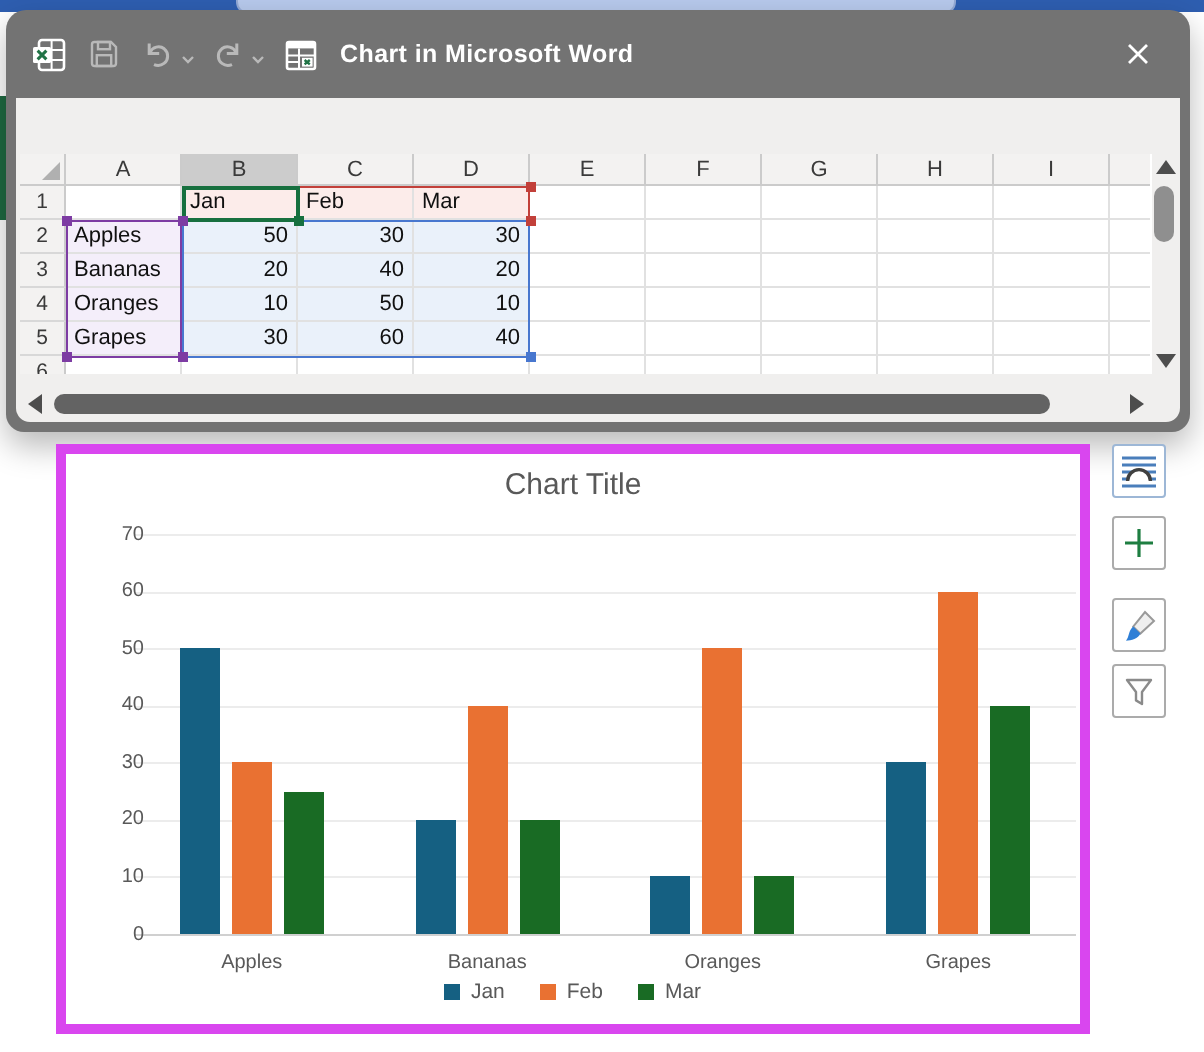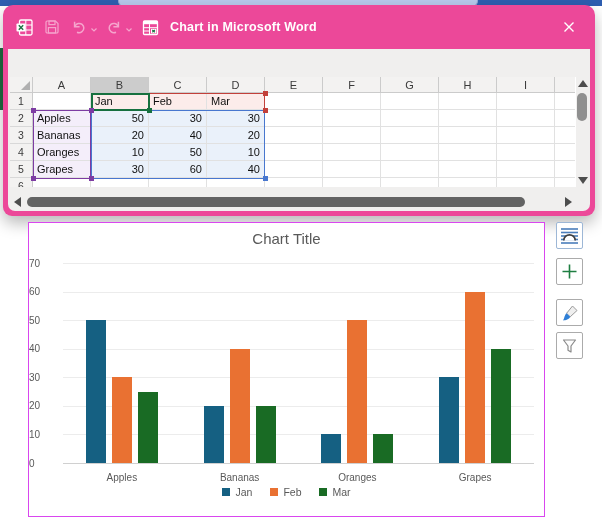--- a/index.html
+++ b/index.html
@@ -9,21 +9,21 @@
     -webkit-font-smoothing:antialiased;
   }
   
   .word-topbar{position:absolute;left:0;top:0;width:602px;height:6px;background:#2e5eb0;}
   .word-searchpill{position:absolute;left:118px;top:0;width:360px;height:7px;background:#b7c9ec;border:1px solid #94aad5;border-top:none;border-radius:0 0 6px 6px;box-sizing:border-box;}
   .left-artifact{position:absolute;left:0;top:48px;width:3px;height:62px;background:#1e6a41;}
 
   
   .excel-window{
     position:absolute;left:3px;top:5px;width:592px;height:211px;
-    background:#ec4899;border-radius:10px 10px 9px 9px;
+    background:#737373;border-radius:10px 10px 9px 9px;
     box-shadow:0 7px 16px rgba(0,0,0,.28);
   }
   .titlebar{height:44px;display:flex;align-items:center;padding:0 12px 0 12px;}
   .tb-icon{display:flex;align-items:center;justify-content:center;flex:0 0 auto;}
   .dim{opacity:.5;}
   .tb-title{color:#fff;font-size:12.5px;font-weight:600;margin-left:10px;letter-spacing:.2px;white-space:nowrap;}
   .tb-close{margin-left:auto;width:28px;height:28px;display:flex;align-items:center;justify-content:center;cursor:pointer;}
 
   .sheet{position:absolute;left:5px;right:5px;top:44px;bottom:5px;background:#f0efee;border-radius:0 0 7px 7px;}
 
@@ -56,25 +56,25 @@
   .arr-r{border-top:5px solid transparent;border-bottom:5px solid transparent;border-left:7px solid #4d4d4d;margin:0 4px;}
   .h-track{position:relative;flex:1;height:100%;}
   .h-thumb{position:absolute;left:2px;top:2px;width:498px;height:10px;background:#636363;border-radius:6px;}
   .vscroll{position:absolute;right:0;top:28px;width:15px;height:110px;display:flex;flex-direction:column;align-items:center;}
   .arr-u{border-left:5px solid transparent;border-right:5px solid transparent;border-bottom:7px solid #4d4d4d;margin:3px 0 2px;}
   .arr-d{border-left:5px solid transparent;border-right:5px solid transparent;border-top:7px solid #4d4d4d;margin:2px 0 3px;}
   .v-track{position:relative;flex:1;width:100%;}
   .v-thumb{position:absolute;left:2px;top:4px;width:10px;height:28px;background:#8f8f8f;border-radius:6px;}
 
   
-  .chart{position:absolute;left:28px;top:222px;width:517px;height:295px;background:#fff;border:1px solid #d946ef;box-sizing:border-box;}
+  .chart{position:absolute;left:28px;top:222px;width:517px;height:295px;background:#fff;border:5px solid #d946ef;box-sizing:border-box;}
   .chart-title{position:absolute;left:0;right:0;top:7px;text-align:center;font-size:15px;color:#595959;}
   .gridline{position:absolute;left:34px;width:471px;height:1px;background:#ececec;}
   .axisline{background:#d0d0d0;}
-  .ytick{position:absolute;left:0;width:27px;font-size:10px;color:#595959;}
+  .ytick{position:absolute;left:12px;width:27px;text-align:right;font-size:10px;color:#595959;}
   .bar{position:absolute;width:20px;}
   .xlabel{position:absolute;width:90px;text-align:center;font-size:10px;color:#595959;}
   .legend{position:absolute;left:0;right:0;top:263px;display:flex;justify-content:center;gap:18px;}
   .leg-item{display:flex;align-items:center;gap:5px;font-size:10.5px;color:#595959;}
   .leg-swatch{width:8px;height:8px;flex:0 0 auto;}
 
   
   .tool-btn{position:absolute;left:556px;width:27px;height:27px;background:#fff;border:1px solid #ababab;border-radius:2px;
     display:flex;align-items:center;justify-content:center;cursor:pointer;box-sizing:border-box;}
   .tb1{top:222px;border-color:#9db7d6;}

